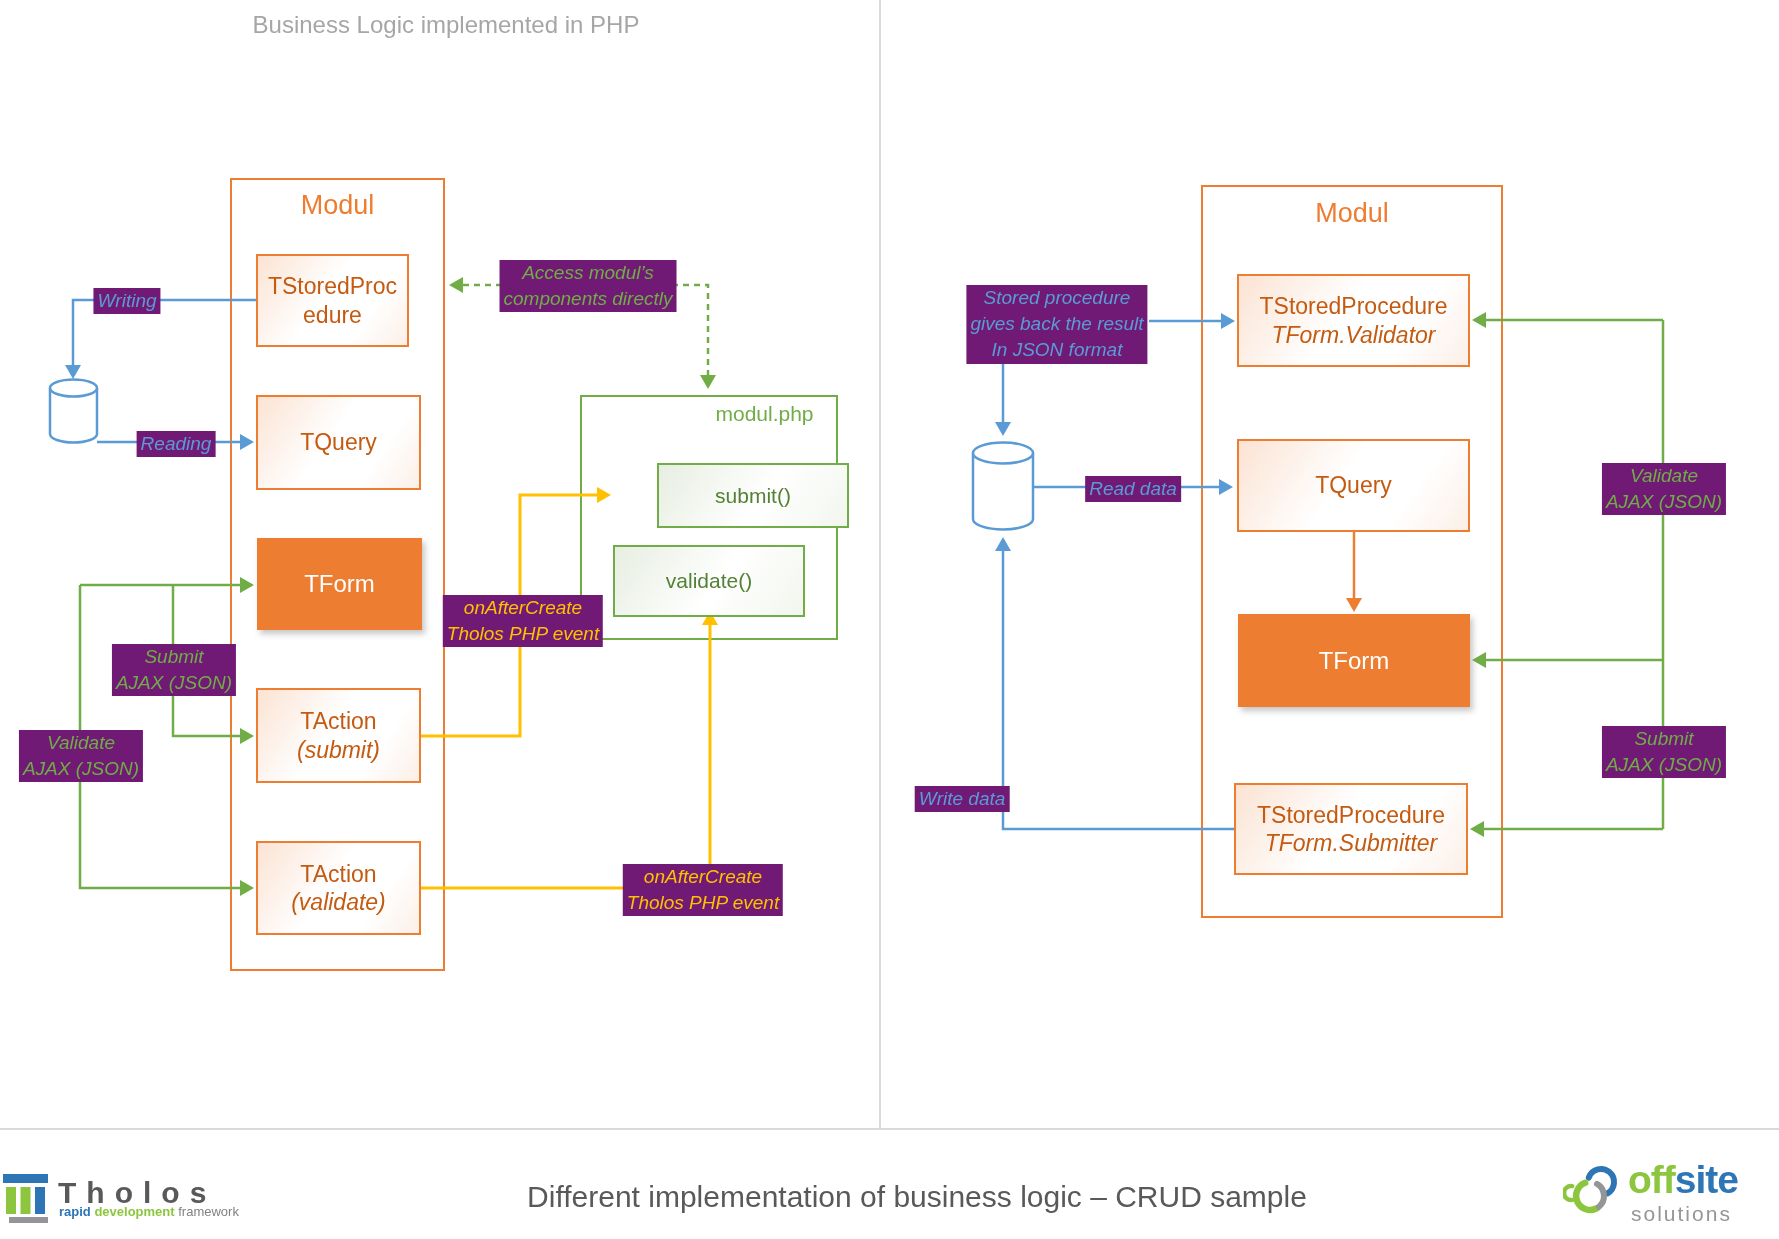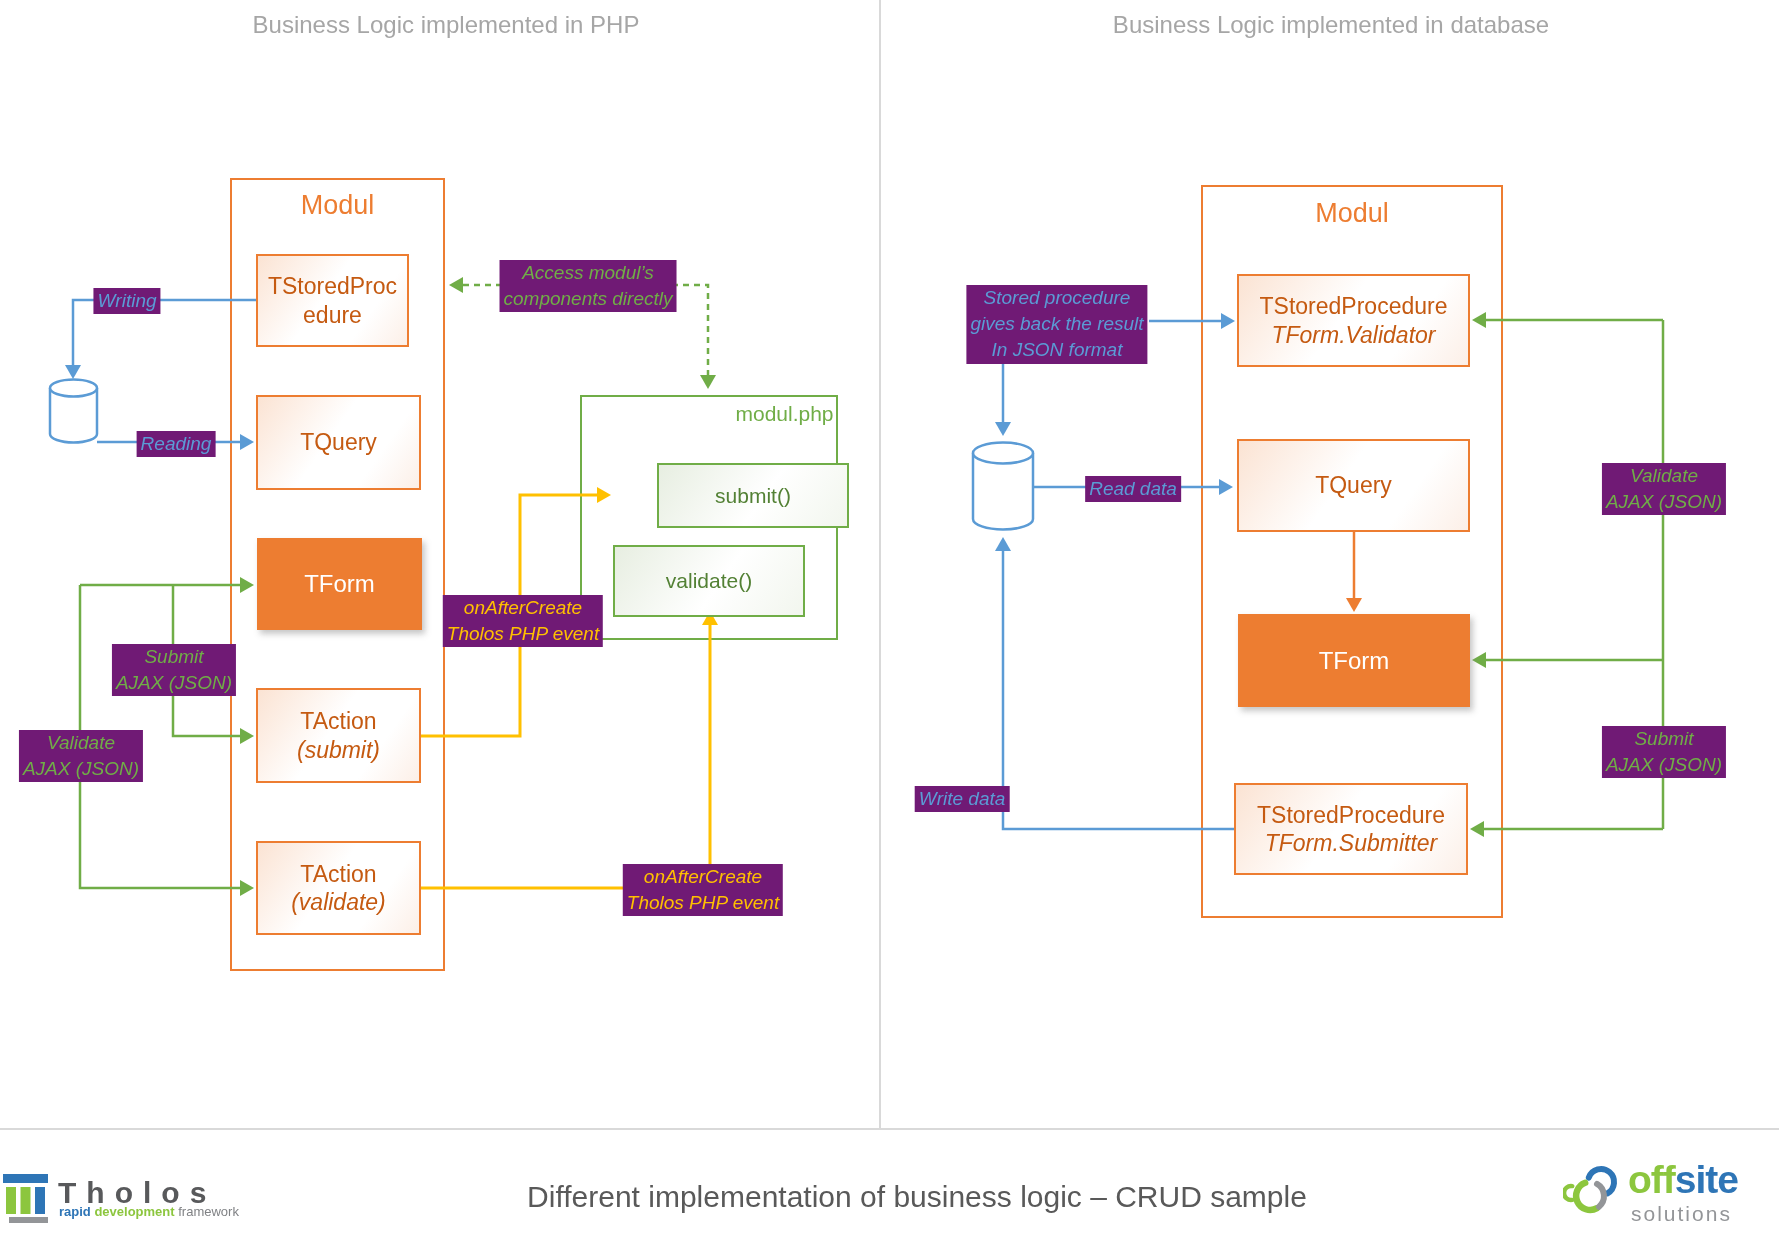--- a/index.html
+++ b/index.html
@@ -47,21 +47,20 @@
 </style>
 </head>
 <body>
 
 <div id="canvas">
 
   <div class="divider" style="left:879px;top:0;width:2px;height:1128px;"></div>
   <div class="divider" style="left:0;top:1128px;width:1779px;height:2px;"></div>
 
   <div class="panel-title" style="left:446px;top:11px;">Business Logic implemented in PHP</div>
-  <div class="panel-title" style="left:1331px;top:11px;">Business Logic implemented in database</div>
 
   <div class="frame" style="left:230px;top:178px;width:215px;height:793px;"></div>
   <div class="frame-title" style="left:230px;top:190px;width:215px;">Modul</div>
 
   <div class="obox" style="left:256px;top:254px;width:153px;height:93px;">
     <span>TStoredProc</span>
     <span>edure</span>
   </div>
   <div class="obox" style="left:256px;top:395px;width:165px;height:95px;">
     <span>TQuery</span>
@@ -72,21 +71,21 @@
   <div class="obox" style="left:256px;top:688px;width:165px;height:95px;">
     <span>TAction</span>
     <span class="it">(submit)</span>
   </div>
   <div class="obox" style="left:256px;top:841px;width:165px;height:94px;">
     <span>TAction</span>
     <span class="it">(validate)</span>
   </div>
 
   <div class="gframe" style="left:580px;top:395px;width:258px;height:245px;"></div>
-  <div class="gframe-title" style="left:584px;top:402px;width:305px;padding-left:48px;">modul.php</div>
+  <div class="gframe-title" style="left:564px;top:402px;width:305px;padding-left:48px;">modul.php</div>
   <div class="gbox" style="left:613px;top:463px;width:192px;height:65px;margin-left:44px;">
     <span>submit()</span>
   </div>
   <div class="gbox" style="left:613px;top:545px;width:192px;height:72px;">
     <span>validate()</span>
   </div>
 
   <div class="lbl blue" style="left:127px;top:288px;">Writing</div>
   <div class="lbl blue" style="left:176px;top:431px;">Reading</div>
   <div class="lbl greent" style="left:174px;top:644px;">

